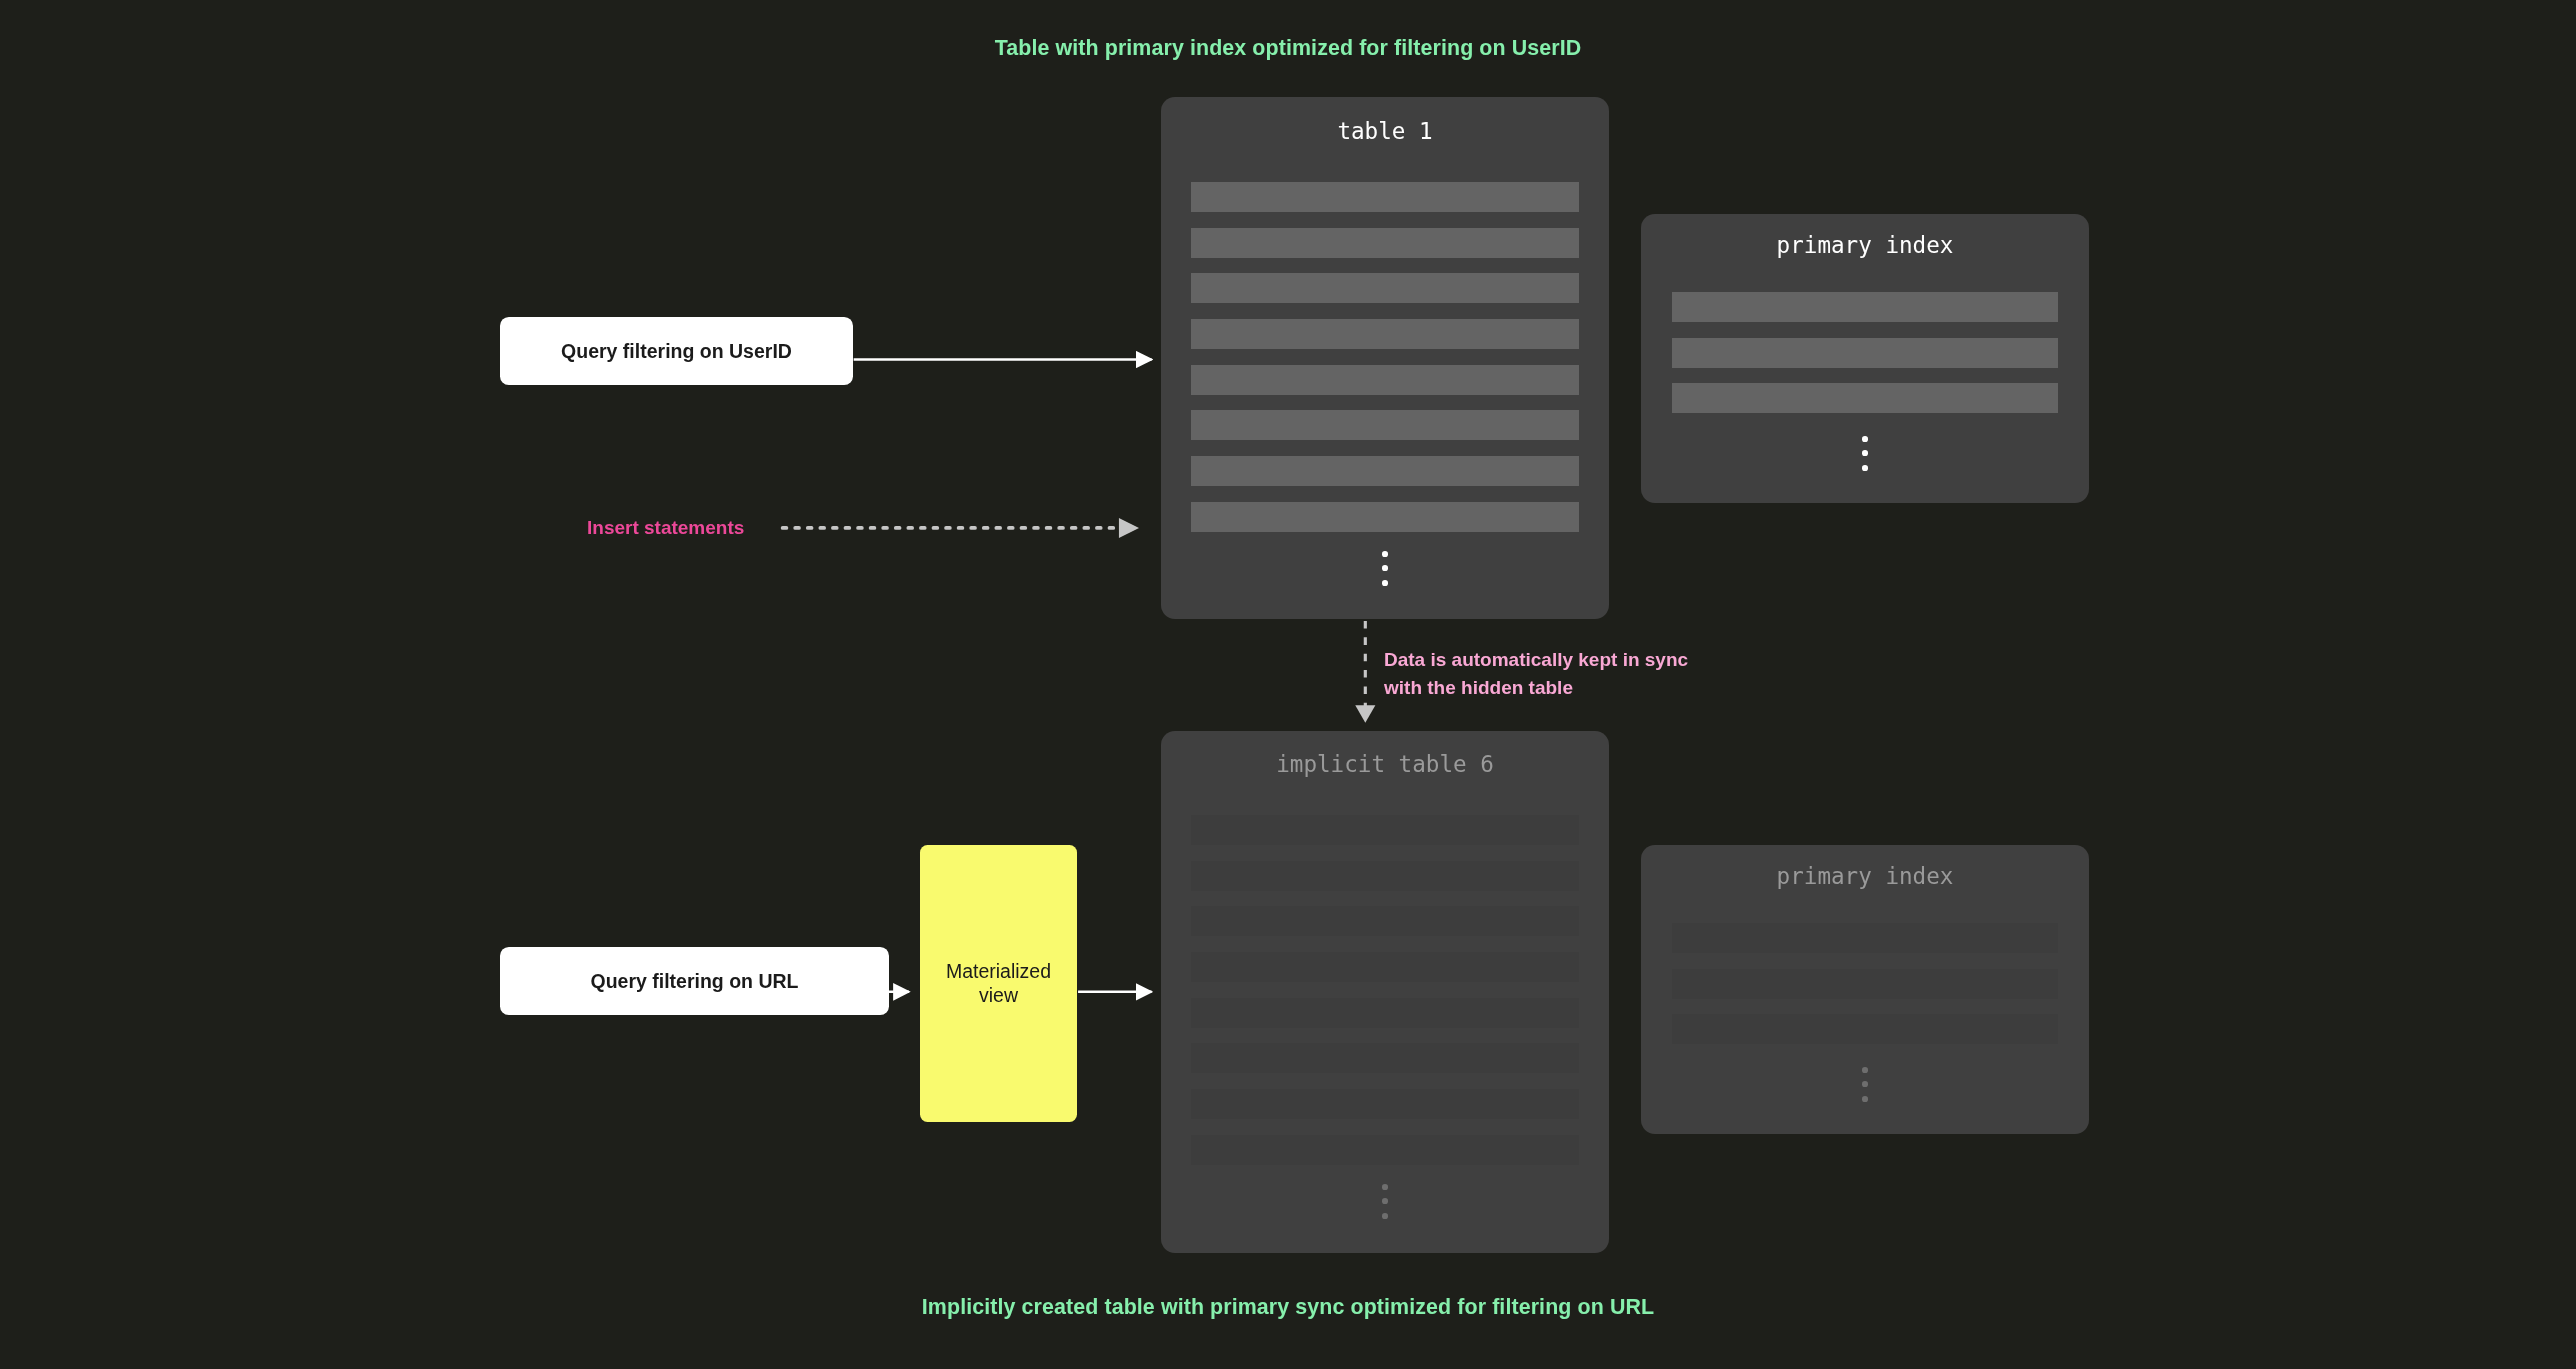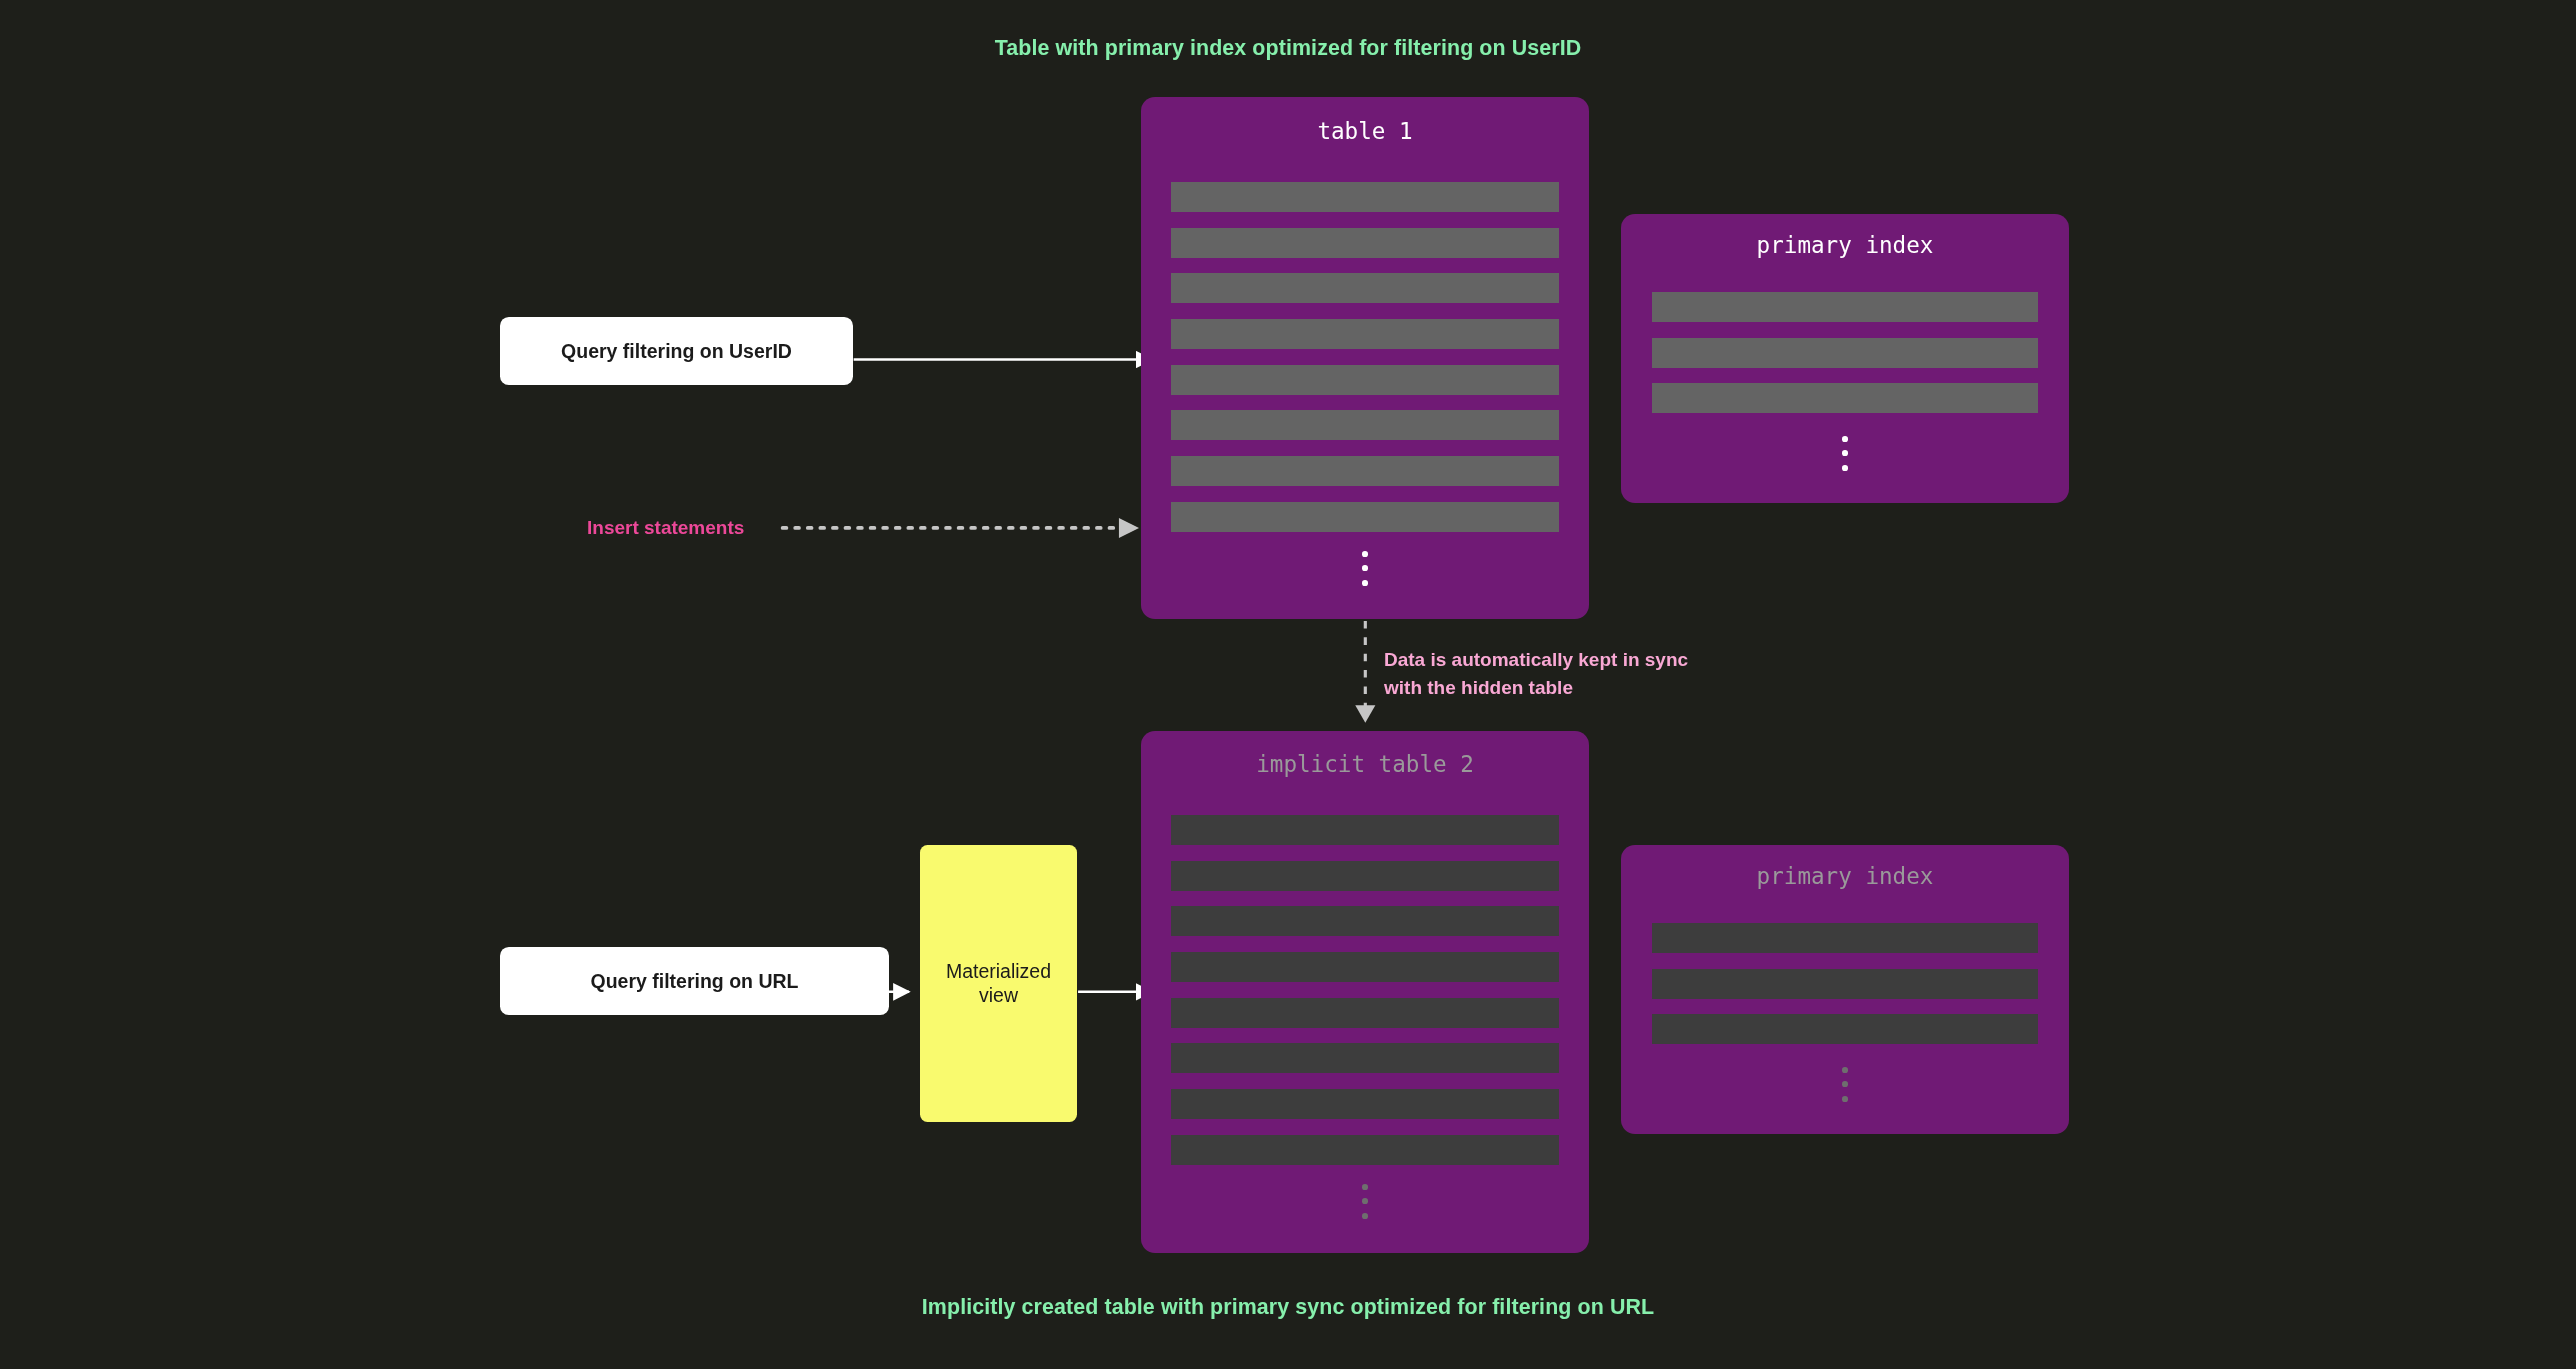--- a/index.html
+++ b/index.html
@@ -30,24 +30,25 @@
     letter-spacing: 0.1px;
     white-space: nowrap;
     text-align: center;
   }
   #caption-top  { left: 0; right: 0; top: 36px; }
   #caption-bottom { left: 0; right: 0; top: 1295px; }
 
   
   .card {
     position: absolute;
-    background: #701a75;
+    background: #404040;
     border-radius: 14px;
     box-sizing: border-box;
     padding: 0;
+    margin-left: 20px;
   }
   .card-title {
     position: absolute;
     left: 0;
     right: 0;
     text-align: center;
     font-family: "DejaVu Sans Mono", "Liberation Mono", monospace;
     font-size: 22.6px;
     color: #ffffff;
     white-space: nowrap;
@@ -250,21 +251,21 @@
       <div class="row-bar"></div>
     </div>
     <div class="vdots" style="top:222px;">
       <span></span>
         <span></span>
         <span></span>
     </div>
   </div>
 
   <div class="card dim" id="table2">
-    <div class="card-title" style="top:20px;">implicit table 2</div>
+    <div class="card-title" style="top:20px;">implicit table 6</div>
     <div class="rows" style="top:84px; left:30px; right:30px;">
       <div class="row-bar"></div>
       <div class="row-bar"></div>
       <div class="row-bar"></div>
       <div class="row-bar"></div>
       <div class="row-bar"></div>
       <div class="row-bar"></div>
       <div class="row-bar"></div>
       <div class="row-bar"></div>
     </div>

